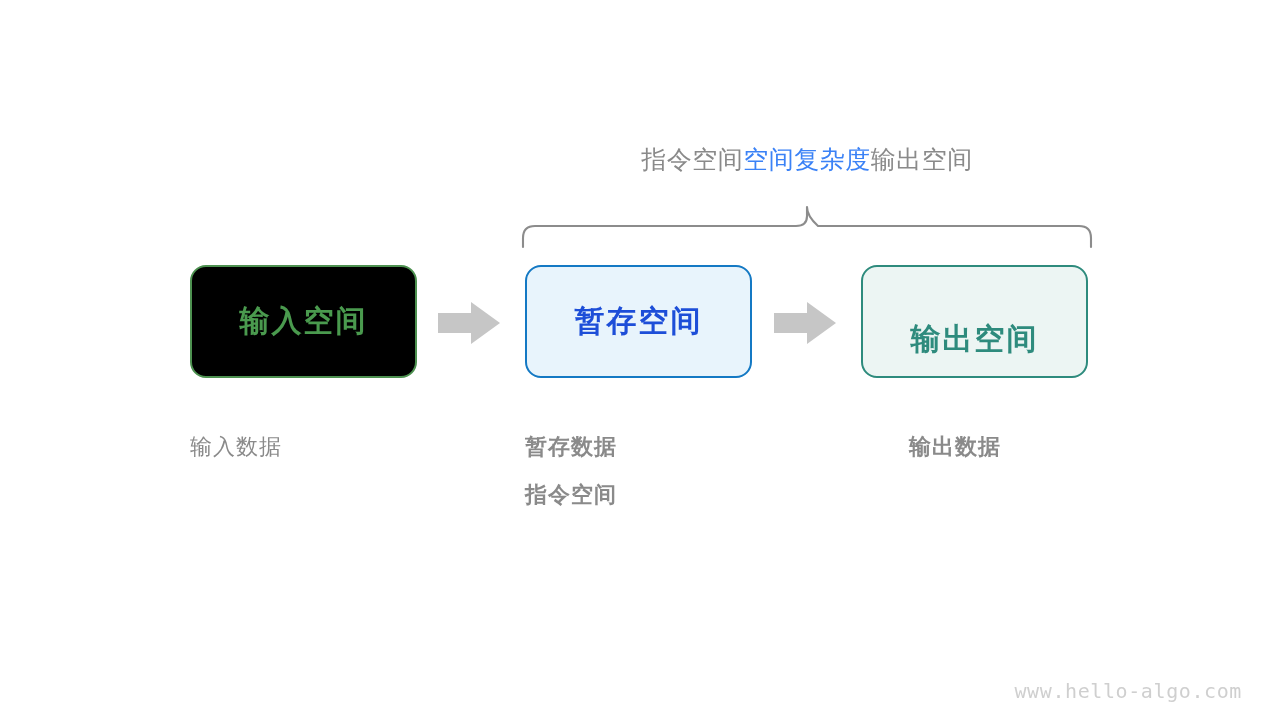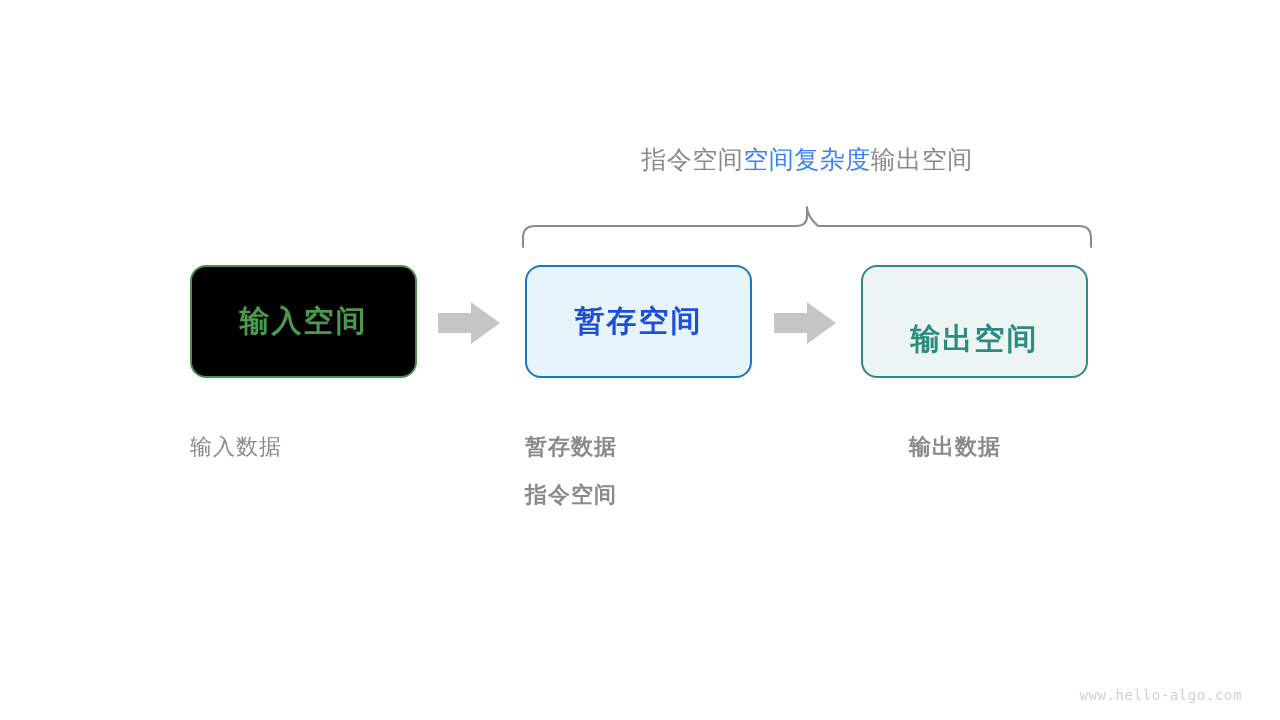--- a/index.html
+++ b/index.html
@@ -104,21 +104,21 @@
     letter-spacing: 1px;
     white-space: nowrap;
   }
 
   
   .watermark {
     position: absolute;
     right: 38px;
     bottom: 17px;
     font-family: "DejaVu Sans Mono", "Liberation Mono", monospace;
-    font-size: 14px;
+    font-size: 20px;
     color: #cfcfcf;
     letter-spacing: 0.6px;
   }
 </style>
 </head>
 <body>
 
 <div id="canvas">
 
   <div class="brace-caption">

